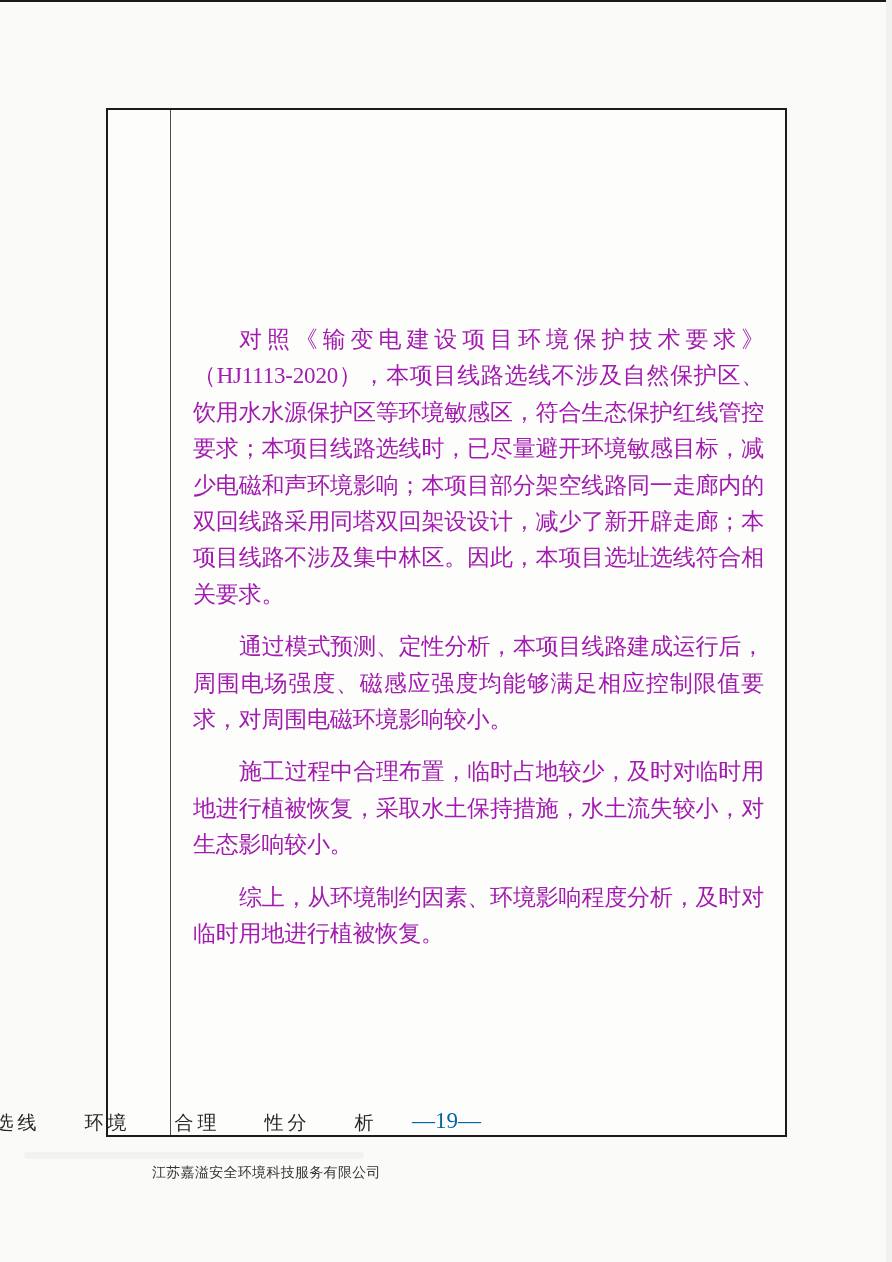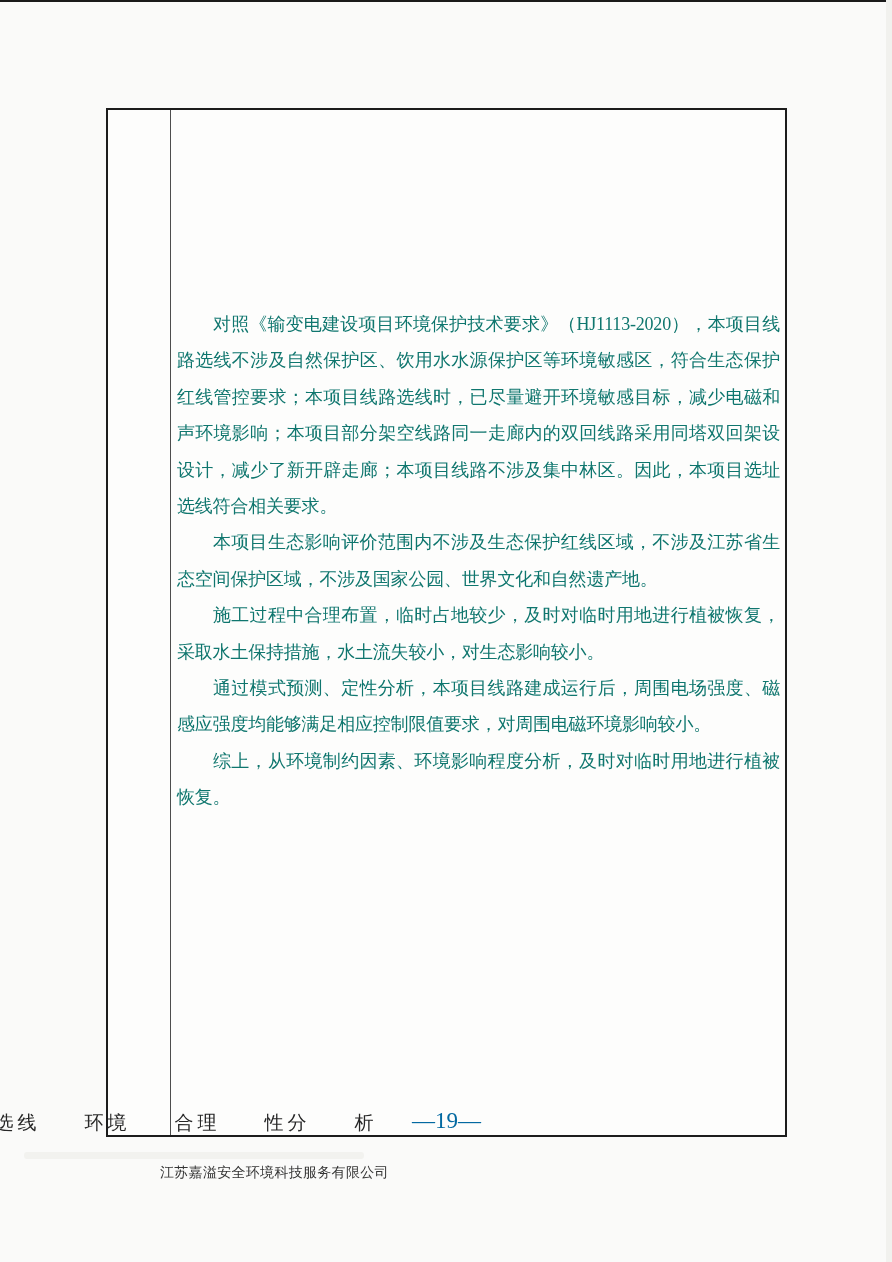--- a/index.html
+++ b/index.html
@@ -44,31 +44,31 @@
   .label-line {
     font-size: 19px; line-height: 24px;
     letter-spacing: 4px; text-indent: 4px;
     color: #262626; white-space: nowrap;
   }
   .content-cell {
     flex: 1; box-sizing: border-box;
     padding: 196px 5px 0 6px;
   }
   .content-cell p {
-    margin: 0;
-    font-size: 18px; line-height: 36.4px;
+    margin: 16px;
+    font-size: 23px; line-height: 36.4px;
     text-indent: 2em;
     text-align: justify;
-    color: #0f766e;
+    color: #a21caf;
     letter-spacing: -0.2px;
   }
 
   
   .footer-company {
-    position: absolute; left: 160px; top: 1164px;
+    position: absolute; left: 152px; top: 1164px;
     font-size: 14px; color: #343434; letter-spacing: 0.3px;
     white-space: nowrap;
   }
   .footer-pagenum {
     position: absolute; left: 412px; top: 1108px;
     font-size: 23px; color: #0369a1; white-space: nowrap;
   }
 </style>
 </head>
 <body>
@@ -84,23 +84,22 @@
       <div class="label-line">选址</div>
       <div class="label-line">选线</div>
       <div class="label-line">环境</div>
       <div class="label-line">合理</div>
       <div class="label-line">性分</div>
       <div class="label-line">析</div>
     </div>
 
     <div class="content-cell">
       <p>对照《输变电建设项目环境保护技术要求》（HJ1113-2020），本项目线路选线不涉及自然保护区、饮用水水源保护区等环境敏感区，符合生态保护红线管控要求；本项目线路选线时，已尽量避开环境敏感目标，减少电磁和声环境影响；本项目部分架空线路同一走廊内的双回线路采用同塔双回架设设计，减少了新开辟走廊；本项目线路不涉及集中林区。因此，本项目选址选线符合相关要求。</p>
-      <p>本项目生态影响评价范围内不涉及生态保护红线区域，不涉及江苏省生态空间保护区域，不涉及国家公园、世界文化和自然遗产地。</p>
+      <p>通过模式预测、定性分析，本项目线路建成运行后，周围电场强度、磁感应强度均能够满足相应控制限值要求，对周围电磁环境影响较小。</p>
       <p>施工过程中合理布置，临时占地较少，及时对临时用地进行植被恢复，采取水土保持措施，水土流失较小，对生态影响较小。</p>
-      <p>通过模式预测、定性分析，本项目线路建成运行后，周围电场强度、磁感应强度均能够满足相应控制限值要求，对周围电磁环境影响较小。</p>
       <p>综上，从环境制约因素、环境影响程度分析，及时对临时用地进行植被恢复。</p>
     </div>
 
   </div>
 
   <div class="scan-noise"></div>
 
   <div class="footer-company">江苏嘉溢安全环境科技服务有限公司</div>
   <div class="footer-pagenum">—19—</div>
 

